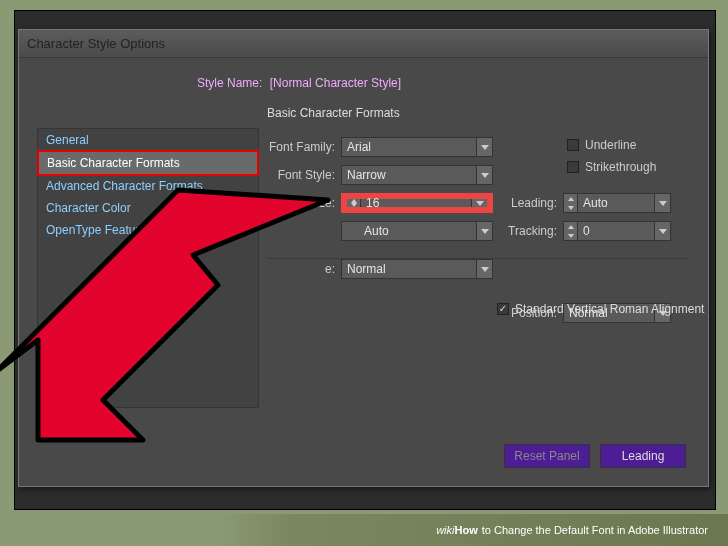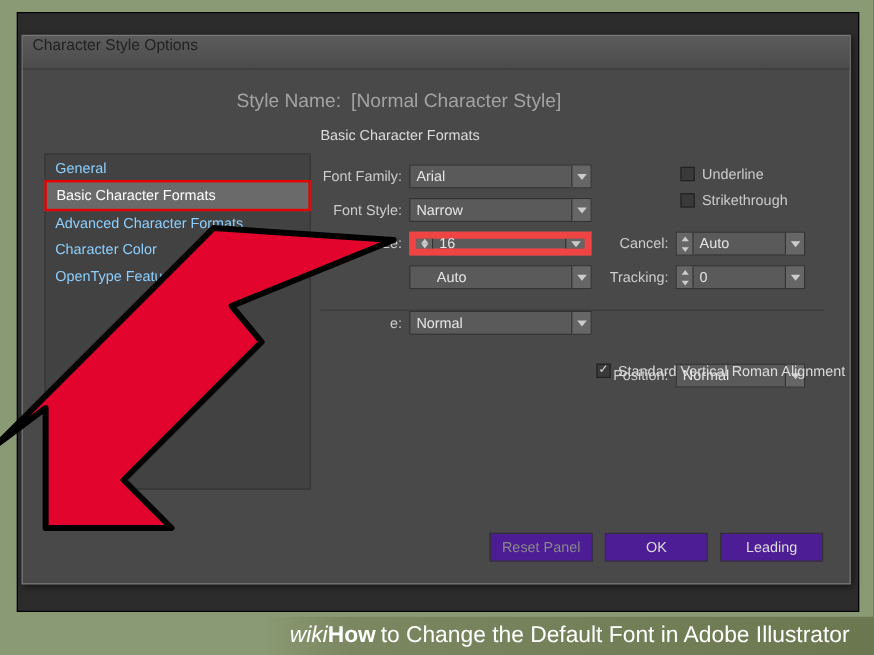--- a/index.html
+++ b/index.html
@@ -1,22 +1,22 @@
 <!DOCTYPE html>
 <html><head>
 <meta charset="utf-8">
 <style>
   * { box-sizing: border-box; margin: 0; padding: 0; }
   html, body { width: 728px; height: 546px; overflow: hidden; font-family: Arial, Helvetica, sans-serif; }
   body { background: #8a9a74; position: relative; }
   .outer-frame { position: absolute; left: 14px; top: 10px; width: 702px; height: 500px; background: #2c2c2c; border: 1px solid #000; }
   .dialog { position: absolute; left: 18px; top: 29px; width: 691px; height: 458px; background: #494949; border: 1px solid #777; box-shadow: 2px 2px 6px rgba(0,0,0,0.5); }
-  .titlebar { height: 28px; background: linear-gradient(to bottom,#5c5c5c,#4b4b4b); display:flex; padding:0 8px; font-size:13px; color:#222; border-bottom:1px solid #3a3a3a;}
+  .titlebar { height: 28px; background: linear-gradient(to bottom,#5c5c5c,#4b4b4b); display:flex; align-items:center; padding:0 8px; font-size:13px; color:#222; border-bottom:1px solid #3a3a3a;}
   .body { position: absolute; top: 28px; bottom: 0; left:0; right:0; }
-  .style-name-row { position:absolute; left:178px; top:18px; font-size:16px; color:#a3a3a3;}
+  .style-name-row { position:absolute; left:178px; top:18px; font-size:12px; color:#f0abfc;}
   .style-name-row .label { margin-right:4px; }
   .section-title { position:absolute; left:248px; top:48px; font-size:12px; color:#ddd; }
   .sidebar { position:absolute; left:18px; top:70px; width:222px; height:280px; background:#424242; border:1px solid #353535; font-size:12px; }
   .sidebar .item { padding:4px 8px; color:#8dcfff; cursor:default; }
   .sidebar .item.active { background:#6a6a6a; color:#fff; border:2px solid #e60000; margin:-1px; position:relative; z-index:2;}
   .form-area { position:absolute; left:248px; top:78px; right:20px; }
   .row { display:flex; align-items:center; height:22px; margin-bottom:6px; font-size:12px; color:#ccc; }
   .row .flabel { width:74px; text-align:right; padding-right:6px; }
   .combo { display:flex; align-items:center; background:#5a5a5a; border:1px solid #333; height:20px; }
   .combo.w160 { width:152px;justify-content:space-between; }
@@ -35,21 +35,21 @@
   .chk.checked::after{content:"✓"; color:#ddd; font-size:10px; line-height:10px;}
   .right-col { position:absolute; left:240px; top:56px; }
   .right-row { display:flex; align-items:center; height:22px; margin-bottom:6px; font-size:12px; color:#ccc;}
   .right-row .flabel { width:56px; text-align:right; padding-right:6px;}
   .divider { position:absolute; left:248px; width:420px; border-top:1px solid #3a3a3a; }
   .buttons { position:absolute; right:22px; bottom:18px; display:flex; gap:10px; }
   .btn { width:86px; height:24px; background:#4c1d95; border:1px solid #333; color:#ddd; font-size:12px; display:flex; align-items:center; justify-content:center; }
   .btn.disabled { color:#888; }
   .std-row { position:absolute; left:478px; top:244px; display:flex; align-items:center; font-size:12px; color:#ddd;}
   .arrow-svg { position:absolute; left:-22px; top:140px; z-index:5; pointer-events:none;}
-  .caption-bar { position:absolute; left:0; bottom:0; width:728px; height:32px; background: linear-gradient(to right, rgba(80,90,60,0) 0%, rgba(80,90,60,0) 30%, #7a8760 40%, #6a774f 100%); display:flex; align-items:center; justify-content:flex-end; padding-right:20px; color:#fff; font-size:19px;}
+  .caption-bar { position:absolute; left:0; bottom:0; width:728px; height:32px; background: linear-gradient(to right, rgba(80,90,60,0) 0%, rgba(80,90,60,0) 30%, #7a8760 40%, #6a774f 100%); display:flex; align-items:center; justify-content:flex-end; padding-right:20px; color:#fff; font-size:11px;}
   .caption-bar .wiki { font-style:italic; }
   .caption-bar .how { font-weight:bold; margin-right:4px;}
 </style>
 </head>
 <body>
 
 <div class="outer-frame"></div>
 
 <div class="dialog">
   <div class="titlebar">
@@ -134,21 +134,21 @@
           <span>Underline</span>
         </div>
         <div class="chk-row">
           <div class="chk"></div>
           <span>Strikethrough</span>
         </div>
       </div>
 
       <div class="right-col">
         <div class="right-row">
-          <div class="flabel">Cancel:</div>
+          <div class="flabel">Leading:</div>
           <div class="combo w120">
             <div class="stepper">
                 <span>
                   <div class="tri-up-s"></div>
                 </span>
                 <span>
                   <div class="tri-dn-s"></div>
                 </span>
               </div>
             <div class="val">Auto</div>
@@ -189,23 +189,20 @@
     <div class="std-row">
       <div class="chk checked"></div>
       <span>Standard Vertical Roman Alignment</span>
     </div>
 
     <div class="buttons">
       <div class="btn disabled">
           <span>Reset Panel</span>
         </div>
       <div class="btn">
-          <span>OK</span>
-        </div>
-      <div class="btn">
           <span>Leading</span>
         </div>
     </div>
   </div>
 </div>
 
 <svg class="arrow-svg" width="380" height="330">
   <polygon points="60,300 60,200 20,230 200,50 350,60 215,115 240,145 125,260 165,300" fill="#e2042c" stroke="#000" stroke-width="5" stroke-linejoin="round"></polygon>
 </svg>
 

